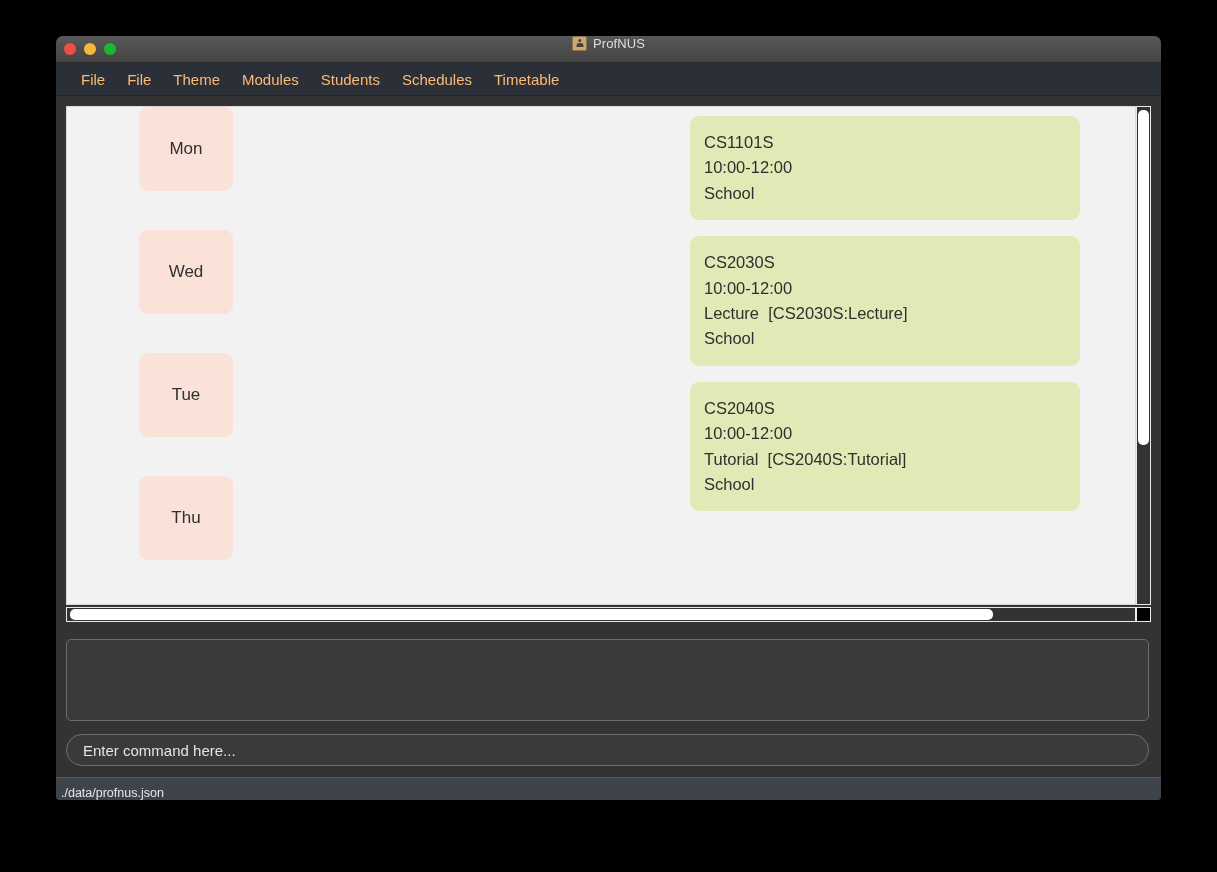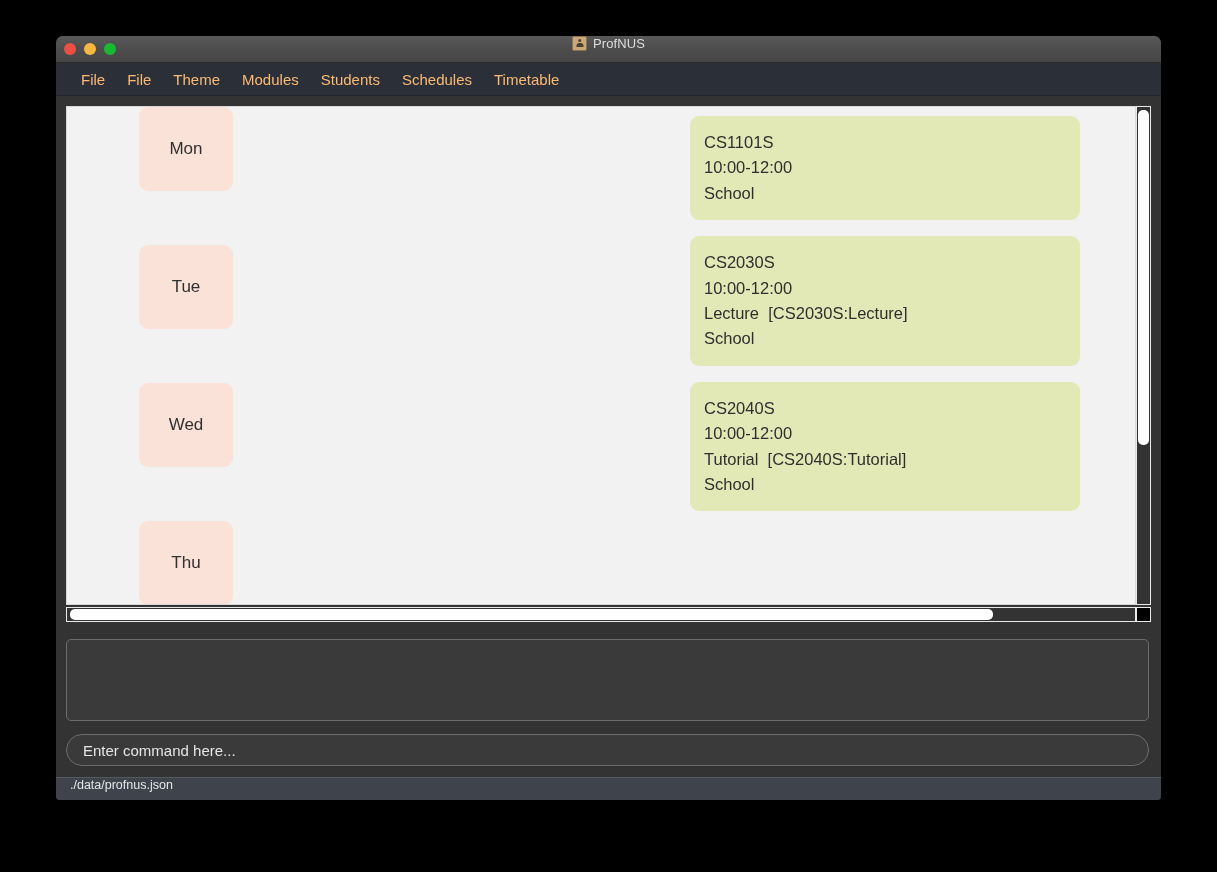--- a/index.html
+++ b/index.html
@@ -158,21 +158,21 @@
   .day-chip {
     width: 94px;
     height: 84px;
     background: #fae2d8;
     border-radius: 9px;
     display: flex;
     align-items: center;
     justify-content: center;
     color: #303030;
     font-size: 17px;
-    margin-bottom: 54px;
+    margin-bottom: 39px;
   }
 
   
   #card-column {
     position: absolute;
     left: 623px;
     top: 9px;
     width: 390px;
   }
   .schedule-card {
@@ -271,22 +271,22 @@
   
   #status-bar {
     position: absolute;
     left: 0;
     bottom: 0;
     width: 1105px;
     height: 23px;
     background: #3f444c;
     border-top: 1px solid #555a61;
     display: flex;
-    align-items: flex-start;
-    padding-left: 14px;
+    align-items: flex-end;
+    padding-left: 5px;
     box-sizing: border-box;
   }
   #status-text {
     color: #e4e6e8;
     font-size: 12.5px;
   }
 </style>
 </head>
 <body>
 
@@ -316,22 +316,22 @@
 
   <div id="window-body">
 
     <div id="timetable-region">
 
       <div id="timetable-viewport">
         <div id="timetable-inner">
 
           <div id="day-column">
             <div class="day-chip">Mon</div>
+            <div class="day-chip">Wed</div>
             <div class="day-chip">Tue</div>
-            <div class="day-chip">Wed</div>
             <div class="day-chip">Thu</div>
 
           </div>
 
           <div id="card-column">
             <div class="schedule-card">
               <div class="card-line">CS1101S</div>
               <div class="card-line">10:00-12:00</div>
               <div class="card-line">School</div>
             </div>

